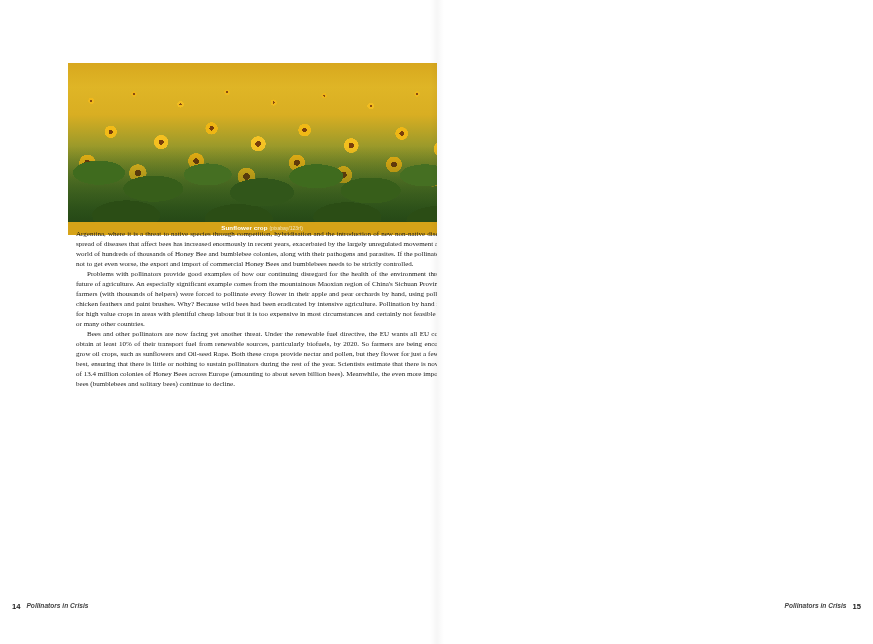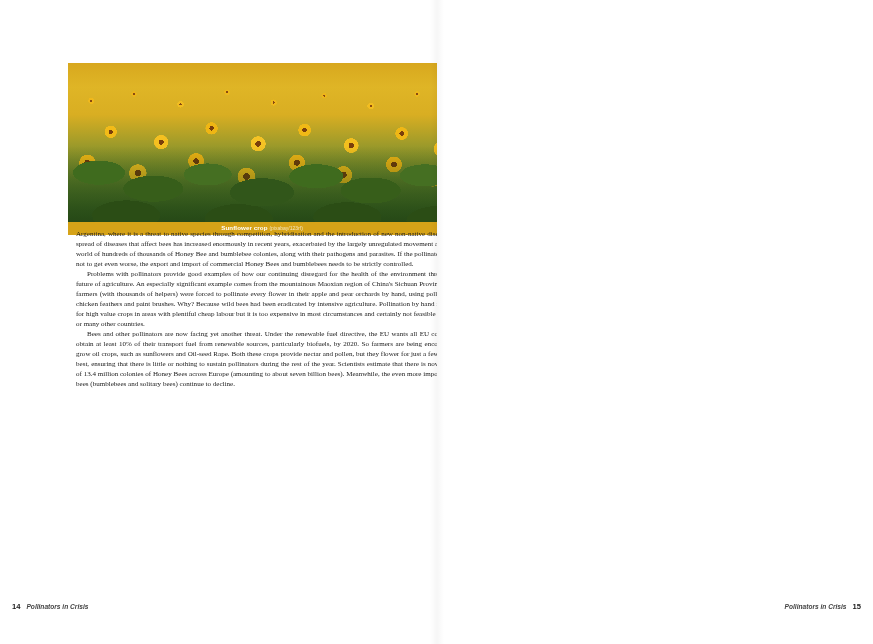--- a/index.html
+++ b/index.html
@@ -151,21 +151,21 @@
   .column p + p { text-indent: 11px; }
 
   
   .footer {
     position: absolute;
     bottom: 33px;
     font-family: "Liberation Sans", sans-serif;
     font-size: 6.6px;
     color: #3b3b3b;
     display: flex;
-    align-items: center;
+    align-items: flex-start;
     gap: 6px;
   }
   .footer-left  { left: 12px; }
   .footer-right { right: 12px; }
   .folio {
     font-weight: bold;
     font-size: 7.6px;
     color: #1a1a1a;
   }
   .running-head {

